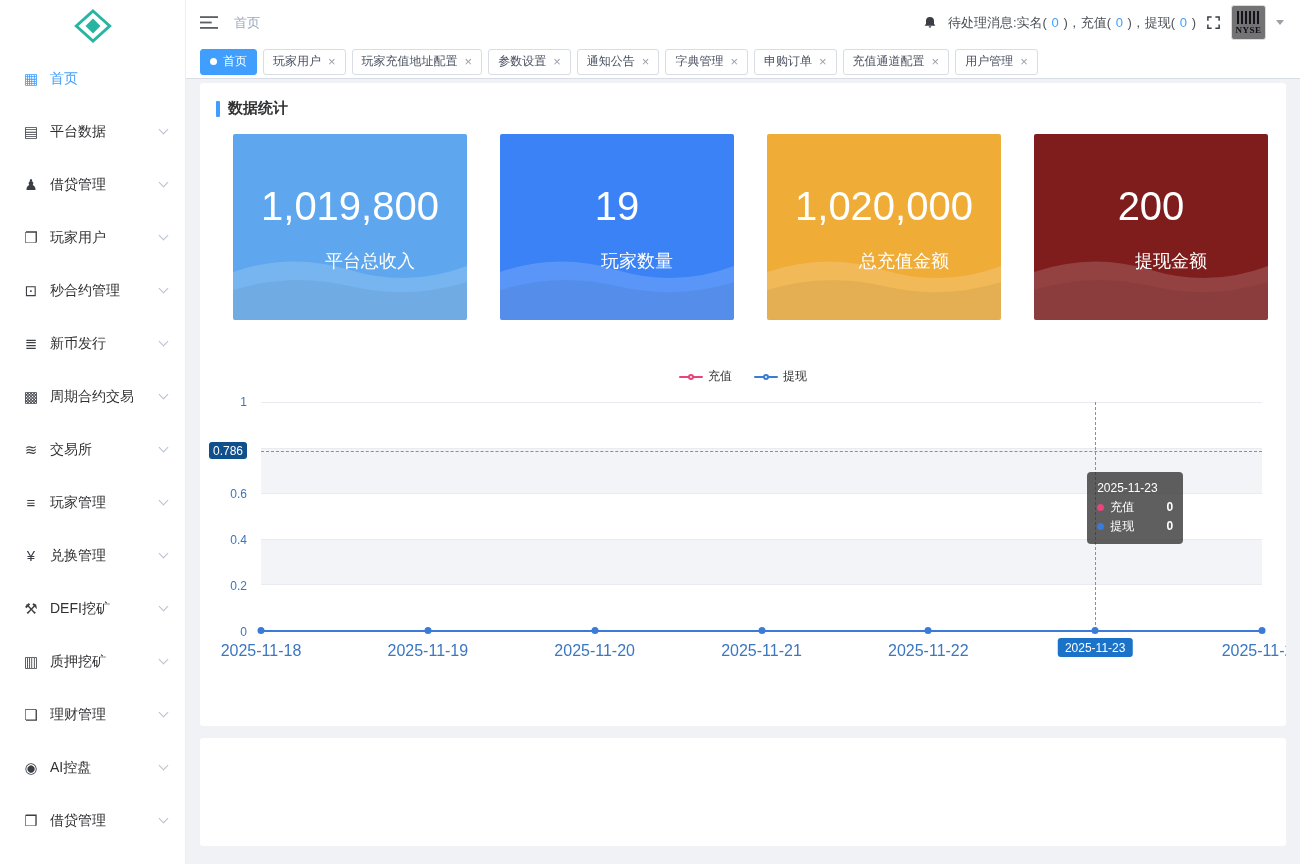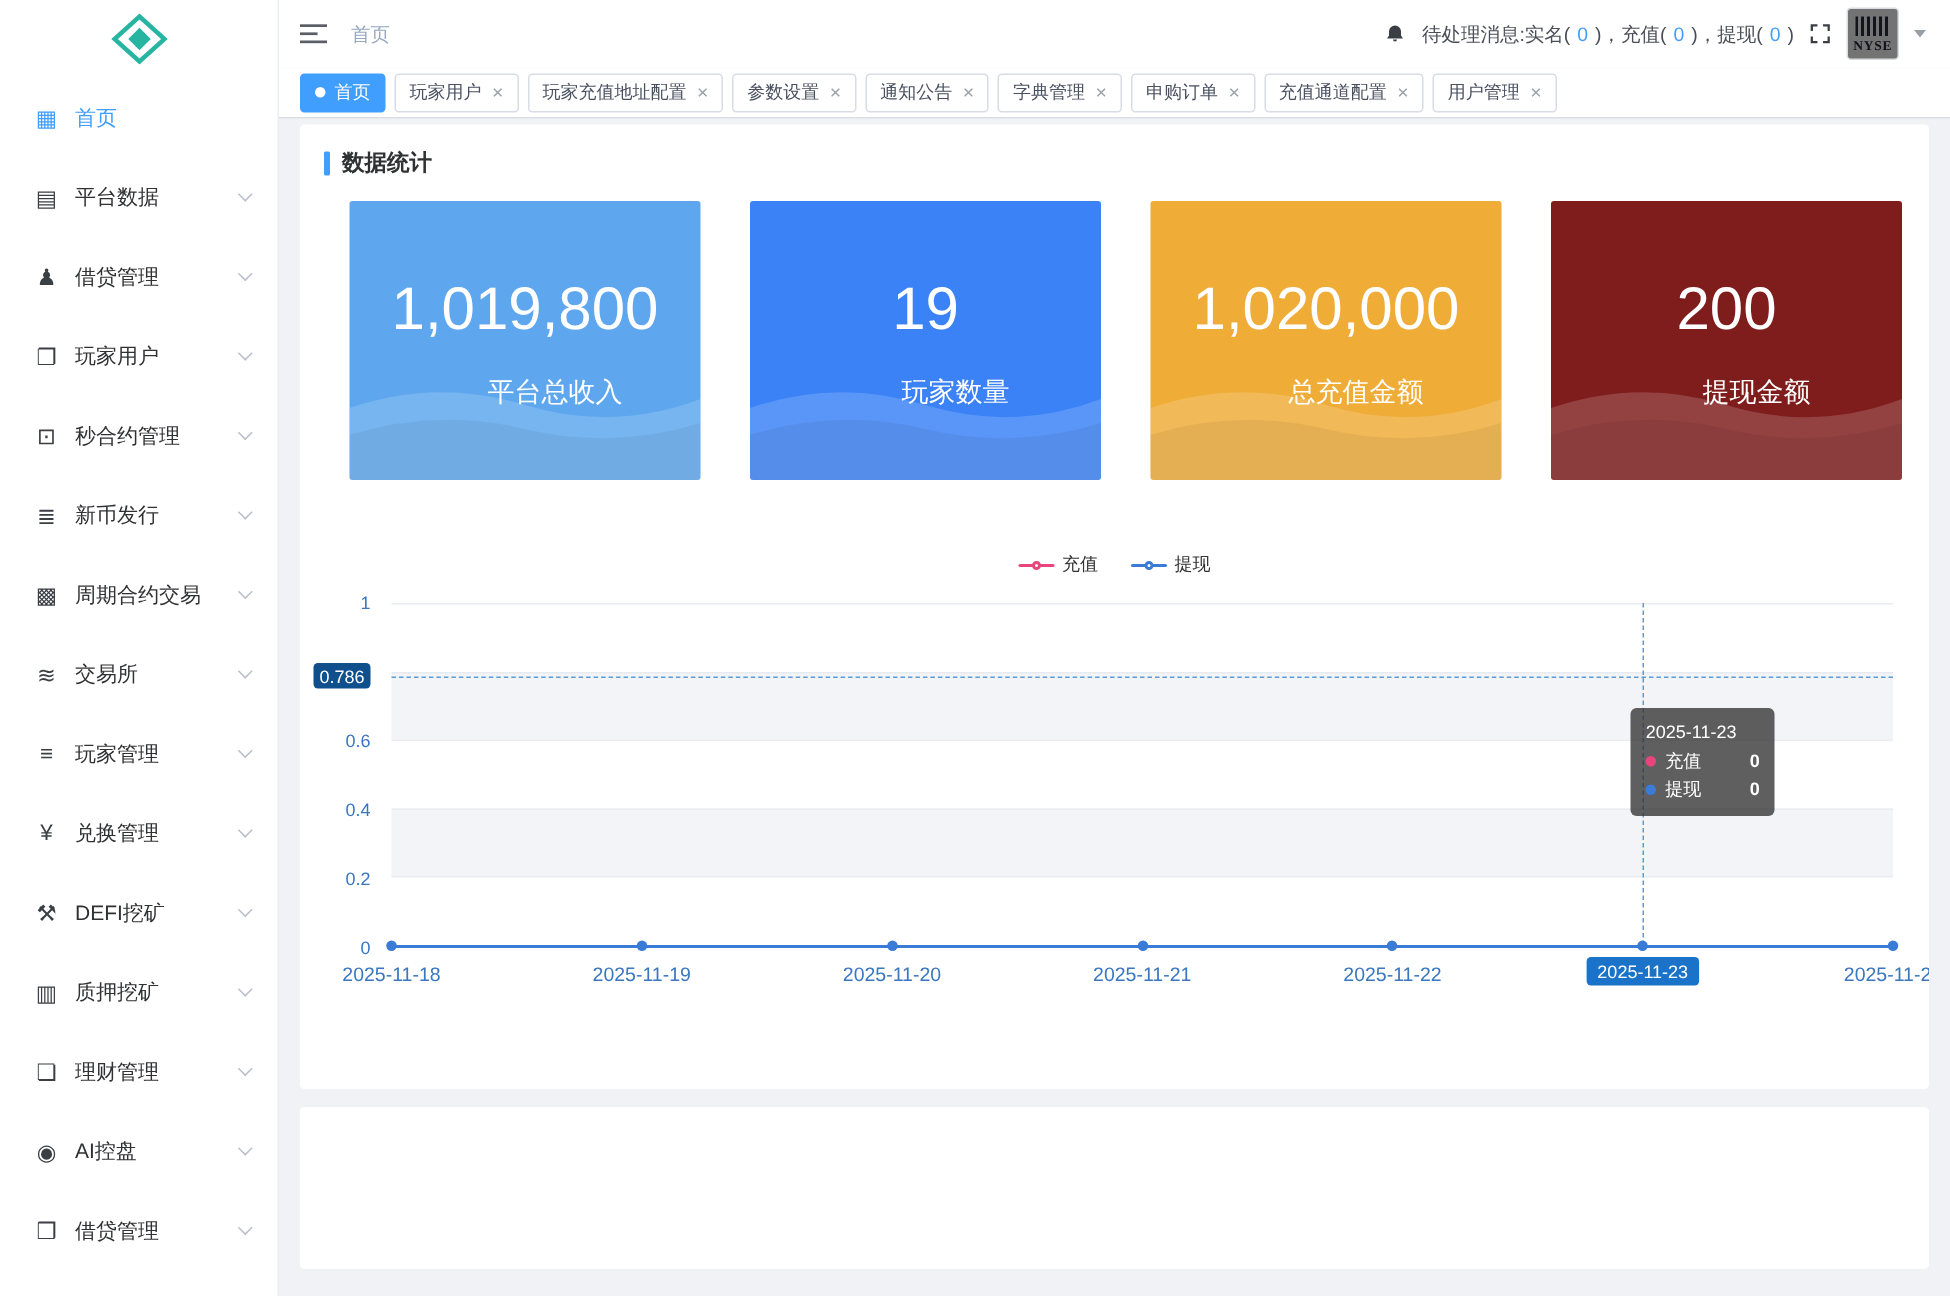--- a/index.html
+++ b/index.html
@@ -76,21 +76,21 @@
   .cross-h { position:absolute; top:21.4%; left:0; right:0; height:0; border-top:1px dashed #5a9bd8; }
   .dpoint { position:absolute; bottom:-4px; width:7px; height:7px; border-radius:50%;
     transform:translateX(-50%); }
 
   .y-labels { position:absolute; left:0; top:44px; bottom:44px; width:38px; }
   .y-labels span { position:absolute; right:7px; font-size:12px; color:#3a77c0; }
   .yp-label { position:absolute; right:1px; top:calc(21.4% - 9px); background:#0f4f8c; color:#fff !important;
     font-size:11px; padding:1.5px 4px; border-radius:3px; z-index:4; }
 
   .x-labels { position:absolute; left:45px; right:8px; bottom:16px; height:20px; }
-  .x-labels .xl { position:absolute; transform:translateX(-50%); font-size:13px;
+  .x-labels .xl { position:absolute; transform:translateX(-50%); font-size:16px;
     color:#3a77c0; white-space:nowrap; top:2px; }
   .xp-label { position:absolute; left:83.333%; transform:translateX(-50%); top:-2px;
     background:#1a73c8; color:#fff; font-size:12px; padding:2.5px 7px; border-radius:3px;
     white-space:nowrap; z-index:4; }
 
   .tooltip { position:absolute; left:calc(83.333% - 8px); top:70px; width:96px;
     background:rgba(50,50,50,.78); border-radius:4px; padding:7px 10px; color:#fff;
     font-size:12px; z-index:6; line-height:1.6; }
   .tt-row { display:flex; align-items:center; gap:6px; }
   .tt-dot { width:7px; height:7px; border-radius:50%; flex:0 0 auto; }

